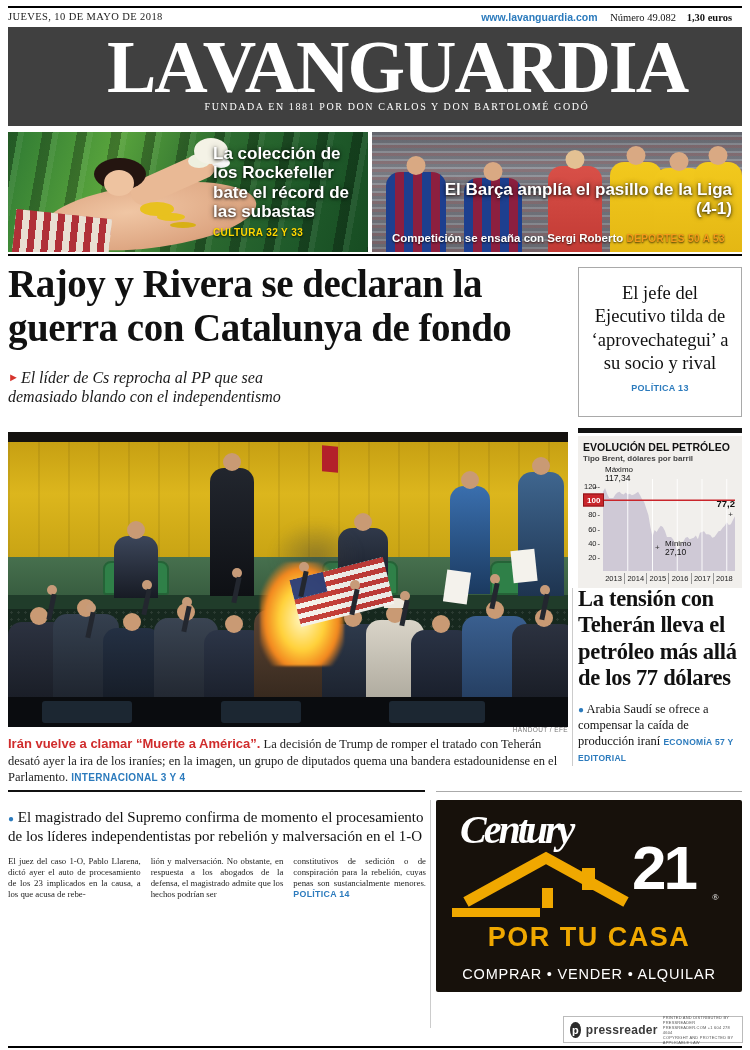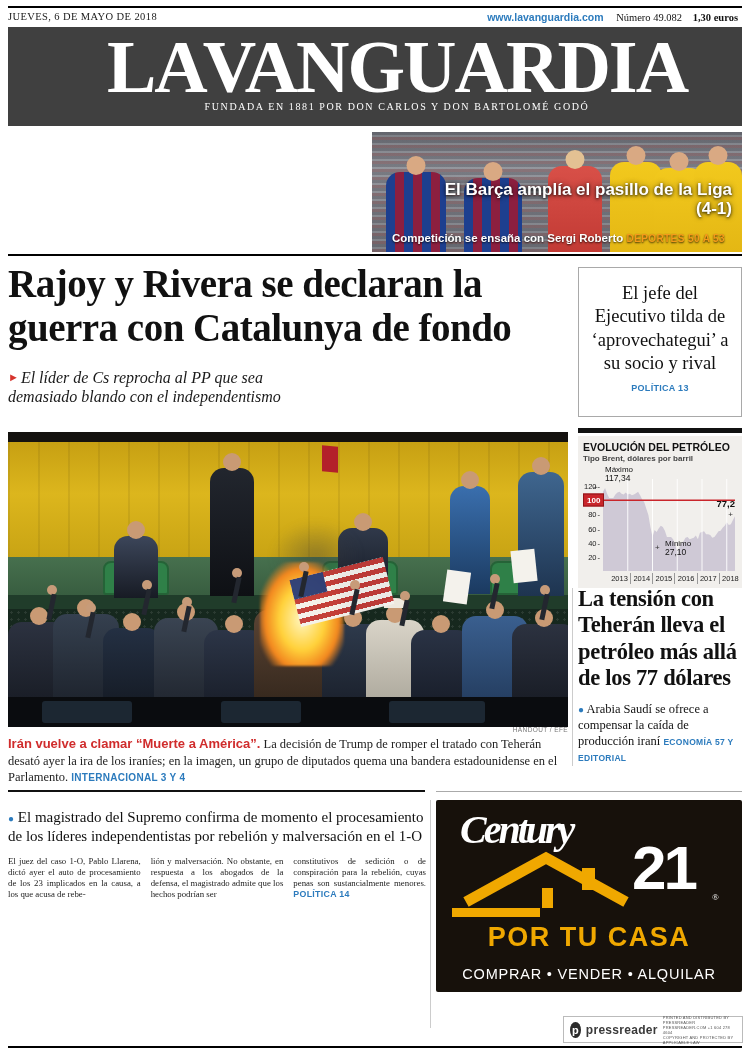--- a/index.html
+++ b/index.html
@@ -4,21 +4,21 @@
 <style>
   html,body{margin:0;padding:0;background:#fff;}
   .page{position:relative;width:750px;height:1050px;background:#fff;overflow:hidden;
         font-family:"Liberation Serif",serif;color:#111;}
   .sans{font-family:"Liberation Sans",sans-serif;}
 
   
   .topline{position:absolute;left:8px;right:8px;top:6px;height:2px;background:#000;}
   .topbar{position:absolute;left:8px;right:8px;top:10px;height:16px;font-size:10.5px;}
   .topbar .date{position:absolute;left:0;top:1px;letter-spacing:.4px;color:#1a1a1a;}
-  .topbar .right{position:absolute;right:4px;top:1px;}
+  .topbar .right{position:absolute;right:10px;top:1px;}
   .topbar .url{color:#2c7bbd;font-weight:bold;}
   .topbar .issue{color:#111;margin-left:10px;}
   .topbar .price{color:#111;font-weight:bold;margin-left:8px;}
 
   
   .masthead{position:absolute;left:8px;right:8px;top:27px;height:99px;background:#404040;
             text-align:center;overflow:hidden;padding-left:44px;}
   .masthead .title{margin-top:2px;font-size:74px;line-height:1.05;font-weight:bold;color:#fff;
                    letter-spacing:-2px;word-spacing:-14px;}
   .masthead .sub{font-size:10px;font-weight:normal;color:#fff;letter-spacing:1.6px;margin-top:-6px;}
@@ -136,21 +136,21 @@
   .ytick::after{content:"-";margin-left:1px;}
   .refline-label{position:absolute;left:0;transform:translateY(-50%);z-index:3;
     background:#c9252b;color:#fff;font-family:"Liberation Sans",sans-serif;font-weight:bold;
     font-size:8px;padding:1px 3px;border:1px solid #8e1418;}
   .anno{position:absolute;font-family:"Liberation Sans",sans-serif;font-size:8px;color:#111;line-height:1.15;z-index:3;}
   .anno .val{font-size:8.5px;}
   .anno-max{left:22px;top:-14px;}
   .anno-min{left:82px;top:60px;}
   .anno-last{right:0;top:20px;font-weight:bold;font-size:9.5px;}
   .mark{position:absolute;font-family:"Liberation Sans",sans-serif;font-size:8px;color:#333;z-index:3;}
-  .xlabels{display:flex;width:132px;margin-left:26px;margin-top:2px;justify-content:flex-end;}
+  .xlabels{display:flex;width:132px;margin-left:20px;margin-top:2px;justify-content:flex-end;}
   .xlabels div{flex:1;text-align:center;font-family:"Liberation Sans",sans-serif;font-size:7.5px;
     color:#222;border-left:1px solid #999;padding:1px 0;}
   .xlabels div:first-child{border-left:none;}
 
   
   .oil-story{position:absolute;left:578px;top:586px;width:164px;}
   .oil-story h2{margin:0;font-size:22.5px;line-height:1.17;font-weight:bold;letter-spacing:-.3px;}
   .oil-story p{margin:10px 0 0 0;font-size:12.5px;line-height:1.28;}
   .bluedot{color:#2c7bbd;font-size:10px;}
   .oil-story .secref{font-size:8.5px;}
@@ -194,33 +194,45 @@
     letter-spacing:.2px;text-transform:uppercase;}
   .bottomline{position:absolute;left:8px;right:8px;top:1046px;height:2px;background:#000;}
 </style>
 </head>
 <body>
 
 <div class="page">
 
   <div class="topline"></div>
   <div class="topbar">
-    <span class="date">JUEVES, 6 DE MAYO DE 2018</span>
+    <span class="date">JUEVES, 10 DE MAYO DE 2018</span>
     <span class="right">
       <span class="url sans">www.lavanguardia.com</span>
       <span class="issue">Número 49.082</span>
       <span class="price">1,30 euros</span>
     </span>
   </div>
 
   <div class="masthead">
     <div class="title">LA VANGUARDIA</div>
     <div class="sub">FUNDADA EN 1881 POR DON CARLOS Y DON BARTOLOMÉ GODÓ</div>
   </div>
 
+  <div class="teaser" id="teaser-culture">
+    <div class="leaves"></div>
+    <div class="body-shape"></div>
+    <div class="arm"></div>
+    <div class="hair"></div>
+    <div class="face"></div>
+    <div class="necklace"></div>
+    <div class="flower"></div>
+    <div class="plaid"></div>
+    <div class="overlay-headline" id="culture-headline">La colección de los Rockefeller bate el récord de las subastas</div>
+    <div class="kicker yellow" id="culture-kicker">CULTURA 32 Y 33</div>
+  </div>
 
   <div class="teaser" id="teaser-sports">
     <div class="crowd"></div>
     <div class="player blaugrana" style="left:14px;top:40px;width:60px;height:80px;">
         <div class="head"></div>
       </div>
     <div class="player blaugrana" style="left:92px;top:46px;width:58px;height:74px;">
         <div class="head"></div>
       </div>
     <div class="player keeper" style="left:176px;top:34px;width:54px;height:86px;">

